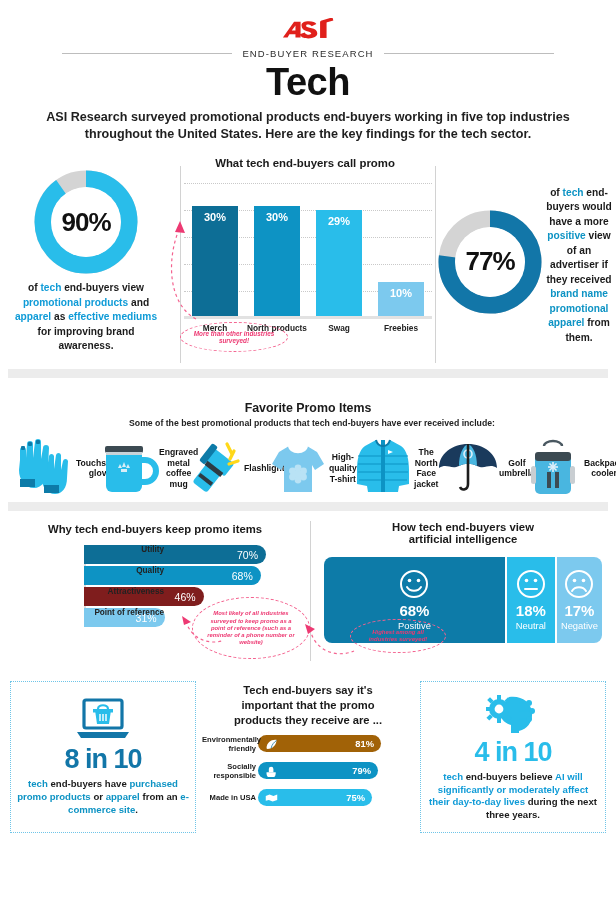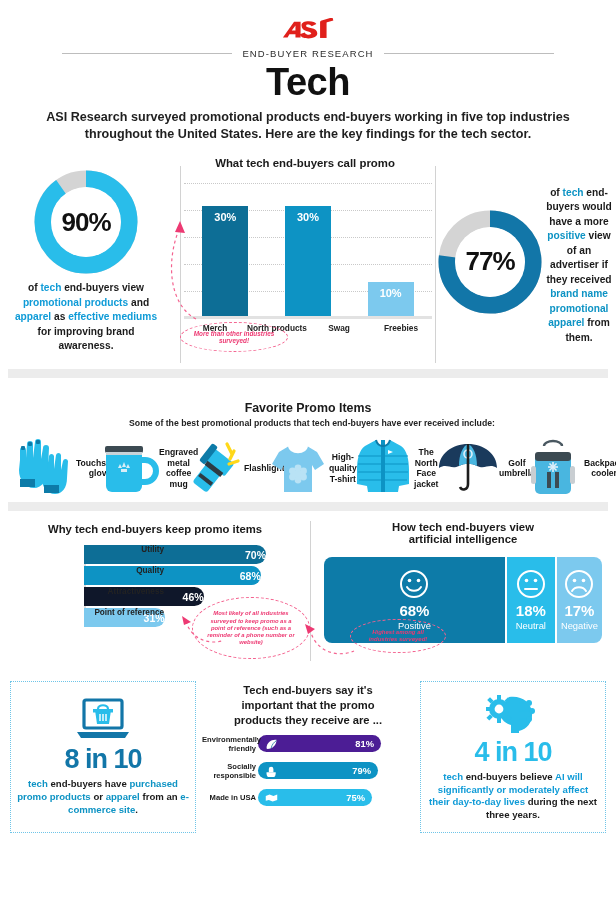--- a/index.html
+++ b/index.html
@@ -77,21 +77,21 @@
 
   
   .sec3 { display:flex; position:relative; margin-top: 4px; height: 160px; }
   .sec3 .s3l { width: 310px; position:relative; }
   .sec3 .s3r { flex:1; position:relative; }
   .s3-title { text-align:center; font-size: 11.3px; font-weight:bold; }
   .hbars { margin: 10px 0 0 0; position:relative; padding-left: 84px; padding-right:18px;}
   .hbaxis { position:absolute; left:84px; top:0; bottom:4px; width:2px; background:#dcdcdc;}
   .hbrow { display:flex; align-items:center; margin-bottom: 5px; }
   .hblabel { position:absolute; left:0; width:80px; text-align:right; font-size:8.2px; font-weight:bold; color:#222;}
-  .hbar { height: 19px; border-radius: 0 10px 10px 0; display:flex; align-items:center; justify-content:flex-end; padding-right:0; color:#fff; font-size:10.5px; font-weight:bold;}
+  .hbar { height: 19px; border-radius: 0 10px 10px 0; display:flex; align-items:center; justify-content:flex-end; padding-right:8px; color:#fff; font-size:10.5px; font-weight:normal;}
   .hbwrap { position:relative; width:100%; height:16px; }
 
   .ai-cards { display:flex; gap:2px; margin: 12px 14px 0 14px; height: 86px; }
   .ai-card { display:flex; flex-direction:column; align-items:center; justify-content:center; color:#fff; }
   .ai-card .pct { font-size: 15px; font-weight:bold; line-height:1; margin-top:4px;}
   .ai-card .lab { font-size: 9.4px; margin-top:2px; }
   .face { width:30px; height:30px; }
 
   
   .sec4 { display:flex; margin-top: 6px; padding: 0 10px; gap: 6px; height: 152px;}
@@ -162,20 +162,25 @@
               <div class="bar" style="height: 113.143px; background: rgb(13, 110, 150);">
                 <span class="blabel">30%</span>
               </div>
             </div>
             <div class="bar-col">
               <div class="bar" style="height: 113.143px; background: rgb(13, 147, 196);">
                 <span class="blabel">30%</span>
               </div>
             </div>
             <div class="bar-col">
+              <div class="bar" style="height: 109.371px; background: rgb(41, 189, 234);">
+                <span class="blabel">29%</span>
+              </div>
+            </div>
+            <div class="bar-col">
               <div class="bar" style="height: 37.7143px; background: rgb(124, 201, 238);">
                 <span class="blabel">10%</span>
               </div>
             </div>
           </div>
         <div class="axis"></div>
       </div>
       <div class="xlabels" id="xlabels-v">
           <span>Merch</span>
           <span>North products</span>
@@ -352,21 +357,21 @@
           </div>
           <div class="hbrow">
             <div class="hbwrap">
               <div class="hblabel">Quality</div>
               <div class="hbar" style="width: 85%; background: rgb(13, 147, 196);">68%</div>
             </div>
           </div>
           <div class="hbrow">
             <div class="hbwrap">
               <div class="hblabel">Attractiveness</div>
-              <div class="hbar" style="width: 57.5%; background: #0f172a;">46%</div>
+              <div class="hbar" style="width: 57.5%; background: #7f1d1d;">46%</div>
             </div>
           </div>
           <div class="hbrow">
             <div class="hbwrap">
               <div class="hblabel">Point of reference</div>
               <div class="hbar" style="width: 38.75%; background: rgb(124, 201, 238);">31%</div>
             </div>
           </div>
         </div>
       <svg class="arrow" style="left:180px; top:100px; width:46px; height:34px; overflow:visible" viewBox="0 0 46 34">
@@ -443,21 +448,21 @@
 
     <div class="mid4">
       <div class="s4-title">
         <span>Tech end-buyers say it's</span><br>
         <span>important that the promo</span><br>
         <span>products they receive are ...</span>
       </div>
       <div class="s4bars" id="s4bars">
           <div class="s4row">
             <div class="s4lab">Environmentally friendly</div>
-            <div class="s4bar" style="width: 81%; background: #4c1d95; text-align: center;">
+            <div class="s4bar" style="width: 81%; background: #a16207; text-align: center;">
               <svg viewBox="0 0 17 15" width="13" height="12">
                 <path d="M2 13 C2 5 9 1 15 2 C15 9 10 14 3 14 Z" fill="#fff"></path>
                 <path d="M8 13 C9 8 12 5 15 3" fill="none" stroke="#0d6e96" stroke-width="1"></path>
               </svg>
               <span>81%</span>
             </div>
           </div>
           <div class="s4row">
             <div class="s4lab">Socially responsible</div>
             <div class="s4bar" style="width: 79%; background: rgb(13, 147, 196);">

